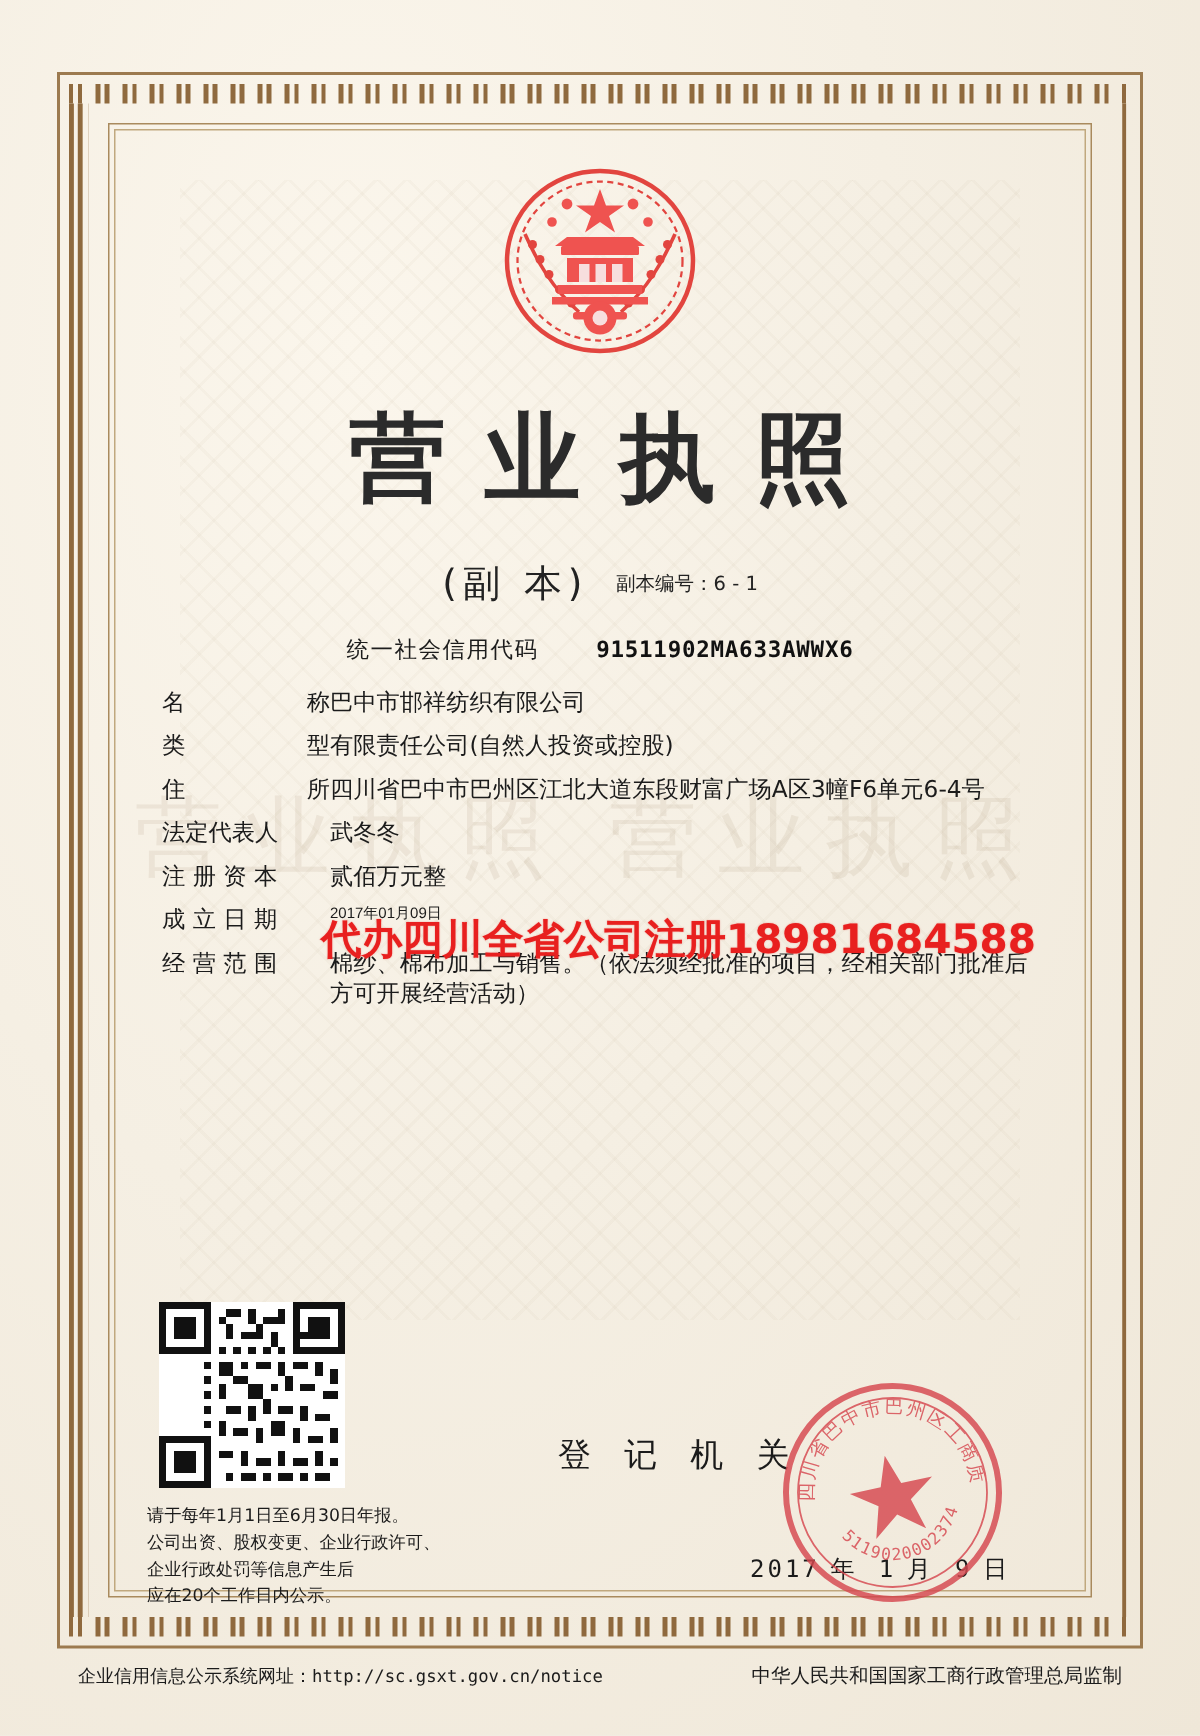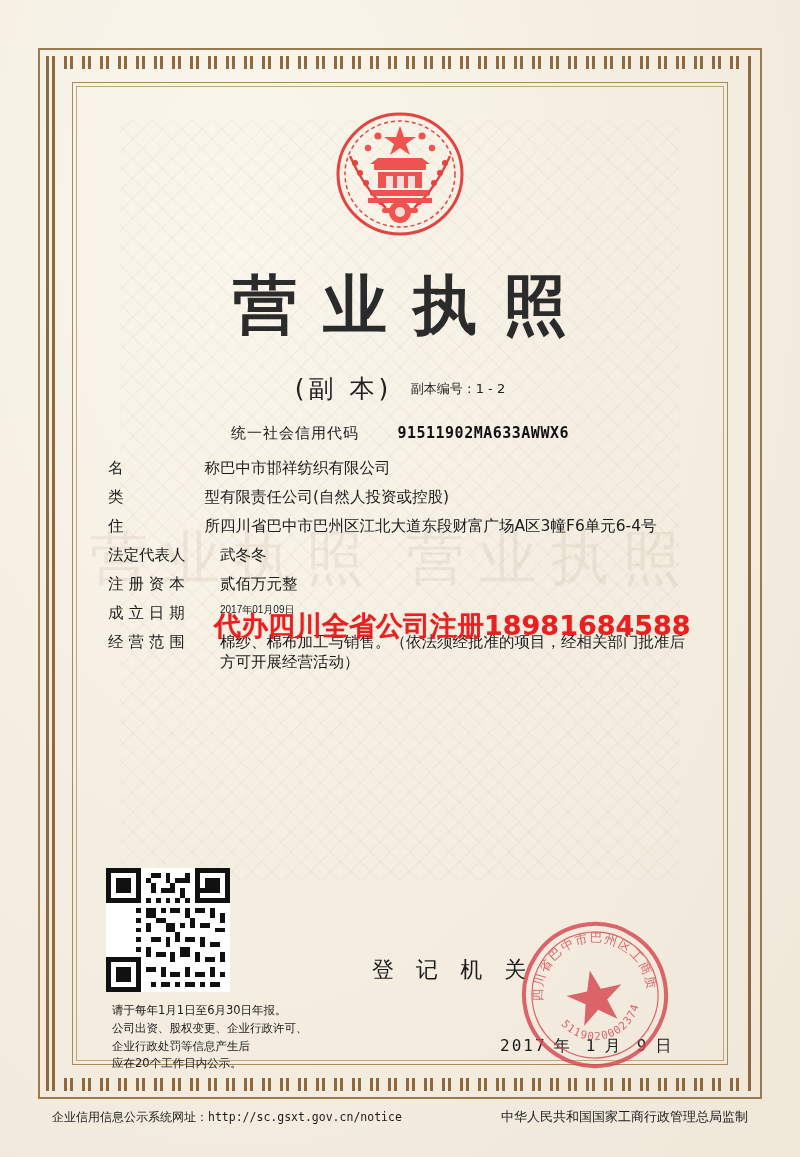--- a/index.html
+++ b/index.html
@@ -153,21 +153,20 @@
     transform:rotate(-12deg);
     opacity:.82;
   }
   .seal svg { display:block; }
 
   
   .notes {
     position:absolute; left:98px; top:1002px;
     font-size:11.5px; color:#1b1b1b; line-height:1.55;
     font-family:"DejaVu Sans", sans-serif;
-    margin-left:14px;
   }
 
   
   .bottom {
     position:absolute; left:52px; right:52px; top:1108px;
     display:flex; justify-content:space-between; align-items:center;
   }
   .bottom-left {
     font-size:12px; color:#1b1b1b;
     font-family:"DejaVu Sans", sans-serif;
@@ -242,21 +241,21 @@
         </g>
         <circle cx="66" cy="104" r="5" fill="#f7dede"></circle>
       </g>
     </svg>
   </div>
 
   <div class="title">营业执照</div>
 
   <div class="subtitle-row">
     <span class="subtitle">(副 本)</span>
-    <span class="copy-no">副本编号：1 - 2</span>
+    <span class="copy-no">副本编号：6 - 1</span>
   </div>
 
   <div class="credit-row">
     <span class="credit-label">统一社会信用代码</span>
     <span class="credit-code">91511902MA633AWWX6</span>
   </div>
 
   <div class="fields">
     <div class="field">
       <div class="f-label">

